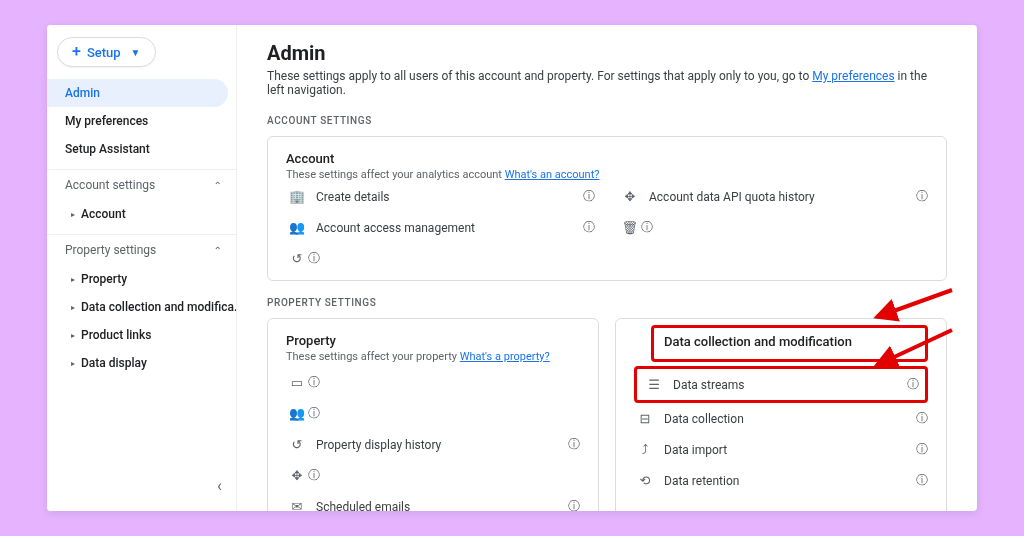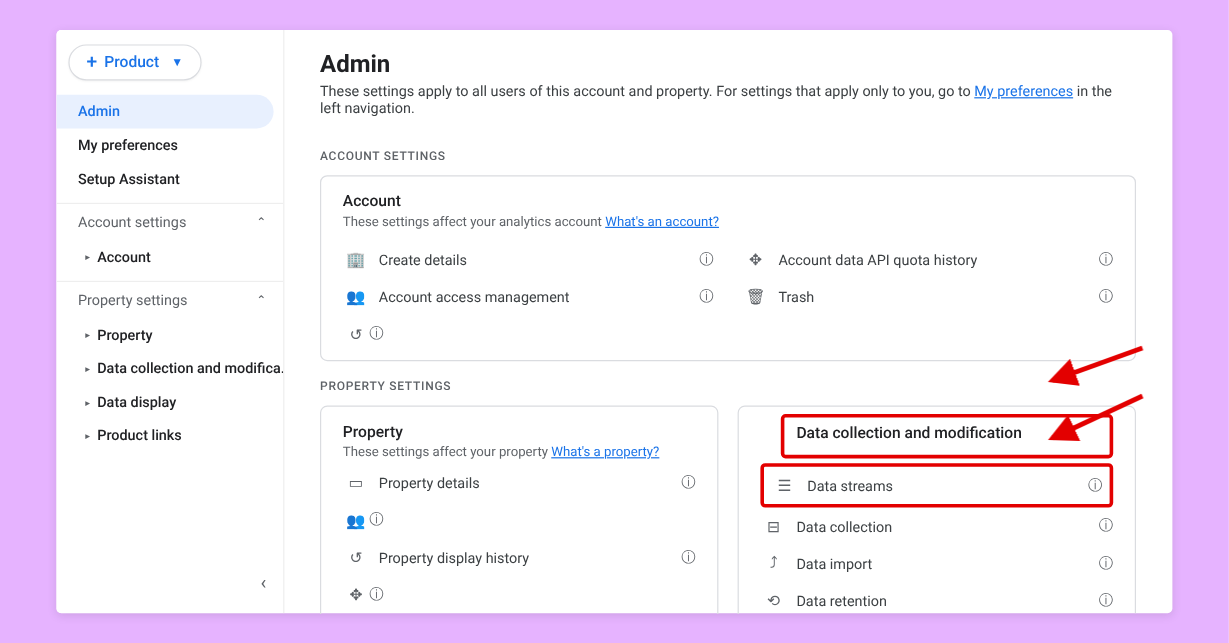--- a/index.html
+++ b/index.html
@@ -14,47 +14,47 @@
 .nav-item.active { background:#e8f0fe; color:#1a73e8; border-radius:0 16px 16px 0; margin-right:8px; }
 .nav-item.bold { font-weight:500; }
 .nav-section-head { display:flex; align-items:center; justify-content:space-between; padding:8px 14px 8px 18px; font-size:12px; color:#5f6368; cursor:pointer; border-top:1px solid #eee; margin-top:6px; }
 .nav-section-head .chev { font-size:10px; color:#5f6368; }
 .nav-sub { padding:7px 18px 7px 24px; font-size:12px; font-weight:500; color:#202124; cursor:pointer; display:flex; align-items:center; gap:6px; }
 .nav-sub::before { content:"▸"; font-size:8px; color:#5f6368; }
 .nav-sub.trunc { white-space:nowrap; overflow:hidden; text-overflow:ellipsis; }
 .collapse-chev { position:absolute; bottom:16px; left:170px; font-size:16px; color:#5f6368; cursor:pointer; }
 .main { flex:1; padding:16px 30px; overflow-y:auto; }
 .page-title { font-size:20px; color:#202124; margin-bottom:4px; }
-.page-desc { font-size:12px; color:#3c4043; margin-bottom:28px; }
+.page-desc { font-size:12px; color:#3c4043; margin-bottom:18px; }
 .page-desc a { color:#1a73e8; text-decoration:underline; }
 .section-label { font-size:10px; font-weight:500; letter-spacing:.6px; color:#5f6368; margin:6px 0 10px; }
 .card { border:1px solid #dadce0; border-radius:6px; padding:14px 18px 6px; margin-bottom:16px; }
 .card-title { font-size:13px; font-weight:500; color:#202124; margin-bottom:2px; }
-.card-sub { font-size:11px; color:#5f6368; margin-bottom:10px; }
+.card-sub { font-size:11px; color:#5f6368; margin-bottom:0; }
 .card-sub a { color:#1a73e8; text-decoration:underline; }
 .card-grid { display:grid; grid-template-columns:1fr 1fr; gap:0 24px; }
 .row { display:flex; align-items:center; padding:7px 0; cursor:pointer; }
 .row .icon { width:22px; text-align:center; color:#5f6368; font-size:13px; }
 .row .label { flex:1; font-size:12px; color:#3c4043; padding-left:8px; }
 .row .help { color:#5f6368; font-size:12px; }
 .two-col { display:grid; grid-template-columns:1fr 1fr; gap:16px; }
 .highlight-head { border:3px solid #e30000; border-radius:4px; padding:6px 10px 8px; position:relative;margin-left:17px; }
 .highlight-row { border:3px solid #e30000; border-radius:4px; padding:0 6px; position:relative; }
 .prop-card .card-sub { margin-bottom:4px; }
 </style>
 </head>
 <body>
 
 <div class="frame">
 <div class="app">
 
 <div class="sidebar">
   <button class="create-btn">
     <span class="plus">+</span>
-    <span>Product</span>
+    <span>Setup</span>
     <span class="chevron">▼</span>
   </button>
   <div class="nav-item active bold">Admin</div>
   <div class="nav-item bold">My preferences</div>
   <div class="nav-item bold">Setup Assistant</div>
 
   <div class="nav-section-head">
     <span>Account settings</span>
     <span class="chev">⌃</span>
   </div>
@@ -66,24 +66,24 @@
     <span>Property settings</span>
     <span class="chev">⌃</span>
   </div>
   <div class="nav-sub">
           <span>Property</span>
         </div>
   <div class="nav-sub trunc">
           <span>Data collection and modifica...</span>
         </div>
   <div class="nav-sub">
+          <span>Product links</span>
+        </div>
+  <div class="nav-sub">
           <span>Data display</span>
-        </div>
-  <div class="nav-sub">
-          <span>Product links</span>
         </div>
 </div>
 
 <span class="collapse-chev">‹</span>
 
 <div class="main">
   <h1 class="page-title">Admin</h1>
   <p class="page-desc">
     <span>These settings apply to all users of this account and property. For settings that apply only to you, go to </span><a href="#">My preferences</a><span> in the left navigation.</span>
   </p>
@@ -113,39 +113,37 @@
               </div>
             </div>
       <div id="acct-right">
               <div class="row">
                 <span class="icon">✥</span>
                 <span class="label">Account data API quota history</span>
                 <span class="help">ⓘ</span>
               </div>
               <div class="row">
                 <span class="icon">🗑</span>
-                <span class="label">Trash</span>
                 <span class="help">ⓘ</span>
               </div>
             </div>
     </div>
   </div>
 
   <div class="section-label">PROPERTY SETTINGS</div>
 
   <div class="two-col">
     <div class="card prop-card">
       <div class="card-title">Property</div>
       <div class="card-sub">
         <span>These settings affect your property </span><a href="#">What's a property?</a>
       </div>
       <div id="prop-rows">
               <div class="row">
                 <span class="icon">▭</span>
-                <span class="label">Property details</span>
                 <span class="help">ⓘ</span>
               </div>
               <div class="row">
                 <span class="icon">👥</span>
                 <span class="help">ⓘ</span>
               </div>
               <div class="row">
                 <span class="icon">↺</span>
                 <span class="label">Property display history</span>
                 <span class="help">ⓘ</span>

